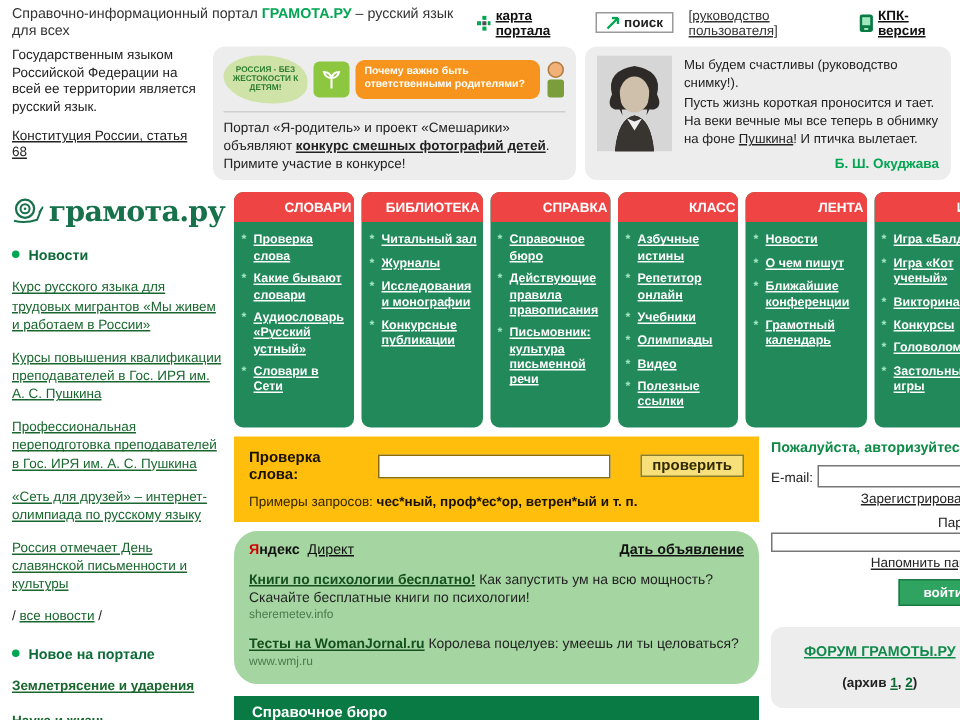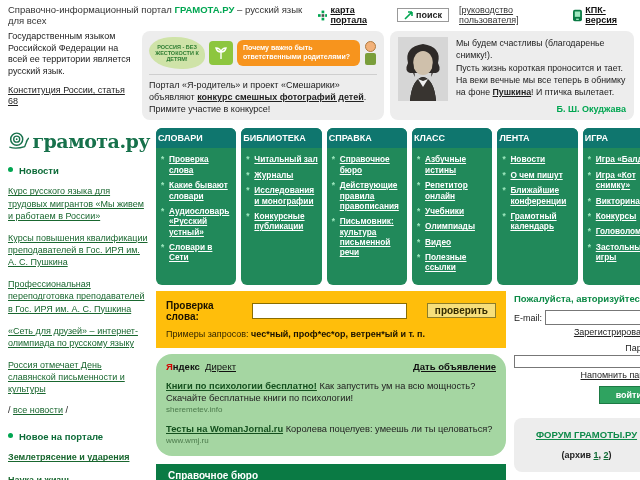--- a/index.html
+++ b/index.html
@@ -30,38 +30,38 @@
   .bubble{flex:1;background:#f7941d;border-radius:6px;color:#fff;font-size:7px;font-weight:bold;
           padding:4px 6px;line-height:1.25;}
   .kid{width:13px;flex:none;}
   .kid .head{width:9px;height:9px;border-radius:50%;background:#f2b179;border:1px solid #b07b40;margin:0 auto;}
   .kid .body{width:11px;height:12px;background:#7a9e3b;border-radius:2px;margin:1px auto 0;}
   .btext{font-size:9px;line-height:1.35;}
   .btext a{font-weight:bold;color:#222;text-decoration:underline;}
   .quote-box{flex:1;padding:6px 8px;display:flex;gap:8px;align-items:flex-start;}
   .portrait{flex:none;}
   .qtext{font-size:8.8px;line-height:1.4;color:#222;}
-  .qtext a{font-weight:bold;color:#222;text-decoration:underline;}
+  .qtext a{font-weight:normal;color:#222;text-decoration:underline;}
   .qauthor{color:#00a651;font-weight:bold;text-align:right;margin-top:5px;font-size:9px;}
   
   .content{display:flex;}
   .left-col{width:142px;flex:none;padding:0 6px 0 8px;}
   .right-area{flex:1;padding-right:2px;}
   
   .logo{display:flex;align-items:center;gap:3px;margin:2px 0 10px;}
   .logo-text{font-family:"DejaVu Serif",serif;font-weight:bold;color:#17714b;font-size:19px;letter-spacing:-0.5px;}
   .side-head{font-size:9.5px;font-weight:bold;color:#0d6b38;margin:12px 0 9px;position:relative;padding-left:11px;}
   .side-head::before{content:"";position:absolute;left:0;top:2px;width:5px;height:5px;border-radius:50%;background:#00a651;}
   .side-link{display:block;font-size:9px;color:#19672f;margin:0 0 10px;line-height:1.35;text-decoration:underline;}
   .all-news{font-size:9px;color:#222;margin:0 0 16px;}
   .all-news a{color:#19672f;text-decoration:underline;}
   
   .menu-row{display:flex;gap:5px;margin:2px 2px 6px 0;}
   .mcol{flex:1;border-radius:6px;overflow:hidden;background:#21895a;display:flex;flex-direction:column;min-height:112px;}
-  .mhead{background:#0f766e;color:#fff;font-weight:bold;font-size:9px;text-align:left;padding:5px 2px;}
+  .mhead{background:#ef4444;color:#fff;font-weight:bold;font-size:9px;text-align:right;padding:5px 2px;}
   .mbody{padding:6px 3px 7px 5px;flex:1;}
   ul.mlist{margin:0;padding:0;list-style:none;}
   .mlist li{font-size:8.3px;margin:0 0 5px;padding-left:8px;position:relative;line-height:1.25;}
   .mlist li::before{content:"*";color:#9fe8bf;position:absolute;left:0;top:0;font-weight:bold;}
   .mlist a{color:#fff;font-weight:bold;text-decoration:underline;}
   
   .below{display:flex;gap:6px;}
   .center-col{width:350px;flex:none;}
   .right-col{flex:1;padding:2px 6px 0 2px;font-size:9px;}
   
@@ -166,21 +166,21 @@
         <rect width="50" height="64" fill="#d6d6d6"></rect>
         <path d="M10 26 Q6 10 25 7 Q44 10 40 26 Q44 34 38 36 L12 36 Q6 34 10 26" fill="#2e2a28"></path>
         <ellipse cx="25" cy="26" rx="10" ry="12" fill="#cfc0ab"></ellipse>
         <path d="M15 22 Q13 34 17 40 L15 24 Z M35 22 Q37 34 33 40 L35 24 Z" fill="#2e2a28"></path>
         <path d="M12 64 Q14 42 25 40 Q36 42 38 64 Z" fill="#3b3messaging634"></path>
         <path d="M12 64 Q14 42 25 40 Q36 42 38 64 Z" fill="#383430"></path>
         <path d="M20 42 L25 50 L30 42 L25 44 Z" fill="#efefef"></path>
       </svg>
       <div>
         <div class="qtext">
-          <span>Мы будем счастливы (благодаренье снимку!).</span><br>
+          <span>Мы будем счастливы (руководство снимку!).</span><br>
           <span>Пусть жизнь короткая проносится и тает.</span><br>
           <span>На веки вечные мы все теперь в обнимку</span><br>
           <span>на фоне </span><a>Пушкина</a><span>! И птичка вылетает.</span>
         </div>
         <div class="qauthor">Б. Ш. Окуджава</div>
       </div>
     </div>
   </div>
 
   <div class="content">
@@ -272,21 +272,21 @@
                 <li><a>Ближайшие конференции</a></li>
                 <li><a>Грамотный календарь</a></li>
               </ul>
             </div>
         </div>
         <div class="mcol">
           <div class="mhead">ИГРА</div>
           <div class="mbody">
               <ul class="mlist">
                 <li><a>Игра «Балда»</a></li>
-                <li><a>Игра «Кот снимку»</a></li>
+                <li><a>Игра «Кот ученый»</a></li>
                 <li><a>Викторина</a></li>
                 <li><a>Конкурсы</a></li>
                 <li><a>Головоломки</a></li>
                 <li><a>Застольные игры</a></li>
               </ul>
             </div>
         </div>
       </div>
 
       <div class="below">

